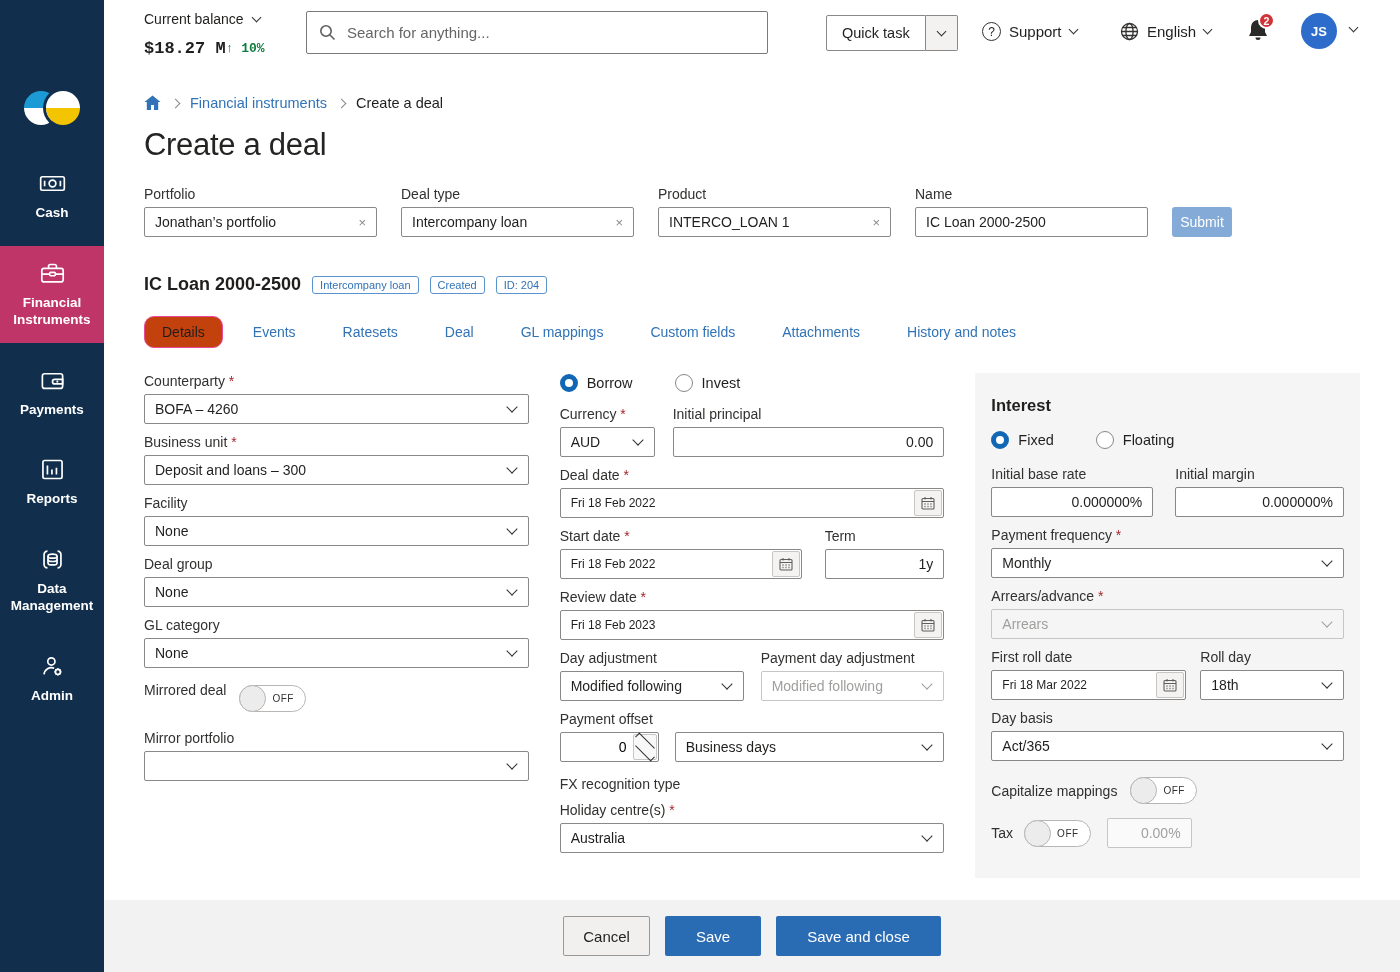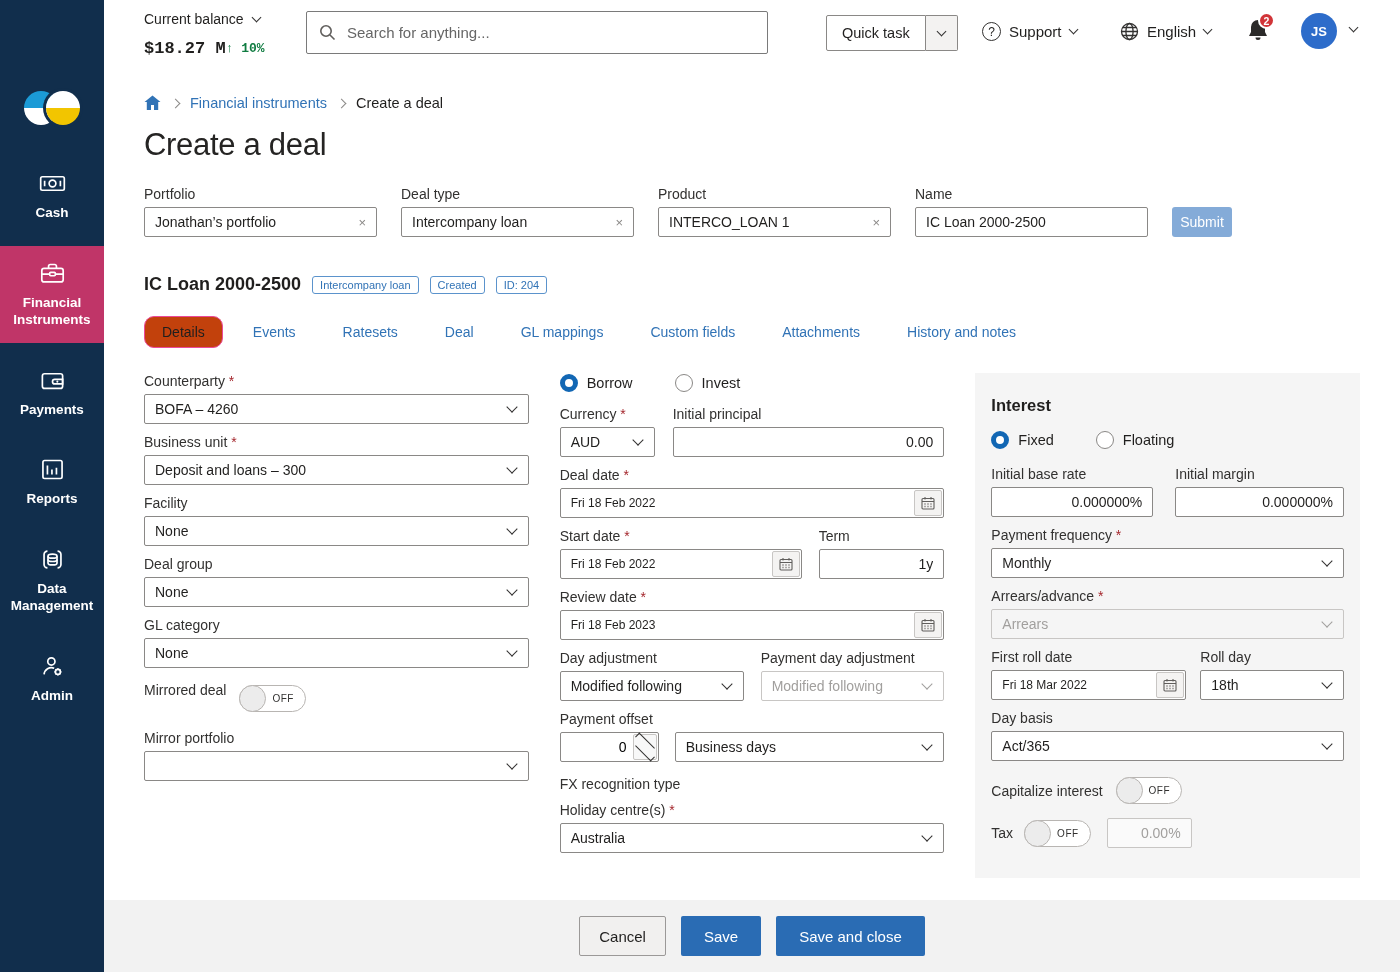--- a/index.html
+++ b/index.html
@@ -119,21 +119,21 @@
   .radio-lbl { font-size:14.5px; margin-left:9px; margin-right:42px; }
 
   
   .panel { background:#f5f5f5; padding:17px 16px 20px; min-height:505px; }
   .panel-title { font-size:16.5px; font-weight:700; margin:6px 0 15px; }
 
   
   .footer { position:absolute; left:104px; right:0; bottom:0; height:72px; background:#f2f2f2; display:flex; align-items:center; justify-content:center; gap:15px; z-index:20; }
   .btn { height:40px; border-radius:2px; font-size:15px; font-family:inherit; cursor:pointer; }
   .btn.ghost { background:#f1f0ef; border:1px solid #9b9998; color:#201f1e; padding:0 19px; }
-  .btn.primary { background:#2a6cb4; border:none; color:#fff; padding:0 23px; }
+  .btn.primary { background:#2a6cb4; border:none; color:#fff; padding:0 31px; }
 
   svg { display:block; }
 </style>
 </head>
 <body>
 
 <div class="sidebar">
   <div class="logo">
     <div class="c1"></div>
     <div class="c2"></div>
@@ -410,21 +410,21 @@
             <span class="date-text">Fri 18 Feb 2022</span>
             <span class="date-btn">
               <svg width="14" height="14" viewBox="0 0 14 14" fill="none" stroke="#605e5c" stroke-width="1.1">
                   <rect x="1" y="2.5" width="12" height="10.5" rx="1"></rect>
                   <path d="M1 5.5 h12 M4 1 v2.5 M10 1 v2.5"></path>
                   <path d="M3.5 8 h1 M6.5 8 h1 M9.5 8 h1 M3.5 10.5 h1 M6.5 10.5 h1 M9.5 10.5 h1" stroke-width="1.3"></path>
                 </svg>
             </span>
           </div>
         </div>
-        <div style="flex:1;">
+        <div style="flex:1;margin-left:6px;">
           <span class="flabel">Term</span>
           <input class="text-input right-al" type="text" value="1y" style="">
         </div>
       </div>
 
       <div class="field">
         <span class="flabel req">Review date</span>
         <div class="date-group">
           <span class="date-text">Fri 18 Feb 2023</span>
           <span class="date-btn">
@@ -552,21 +552,21 @@
 
       <div class="field">
         <span class="flabel">Day basis</span>
         <div class="select">
           <span>Act/365</span>
           <span class="chev"></span>
         </div>
       </div>
 
       <div class="toggle-row" style="margin:16px 0 14px;">
-        <span class="flabel" style="margin-bottom:0">Capitalize interest</span>
+        <span class="flabel" style="margin-bottom:0">Capitalize mappings</span>
         <div class="toggle">
           <span class="knob"></span>
           <span class="toggle-text">OFF</span>
         </div>
       </div>
 
       <div class="toggle-row" style="margin:0;">
         <span class="flabel" style="margin-bottom:0">Tax</span>
         <div class="toggle" style="margin-left:11px;">
           <span class="knob"></span>

